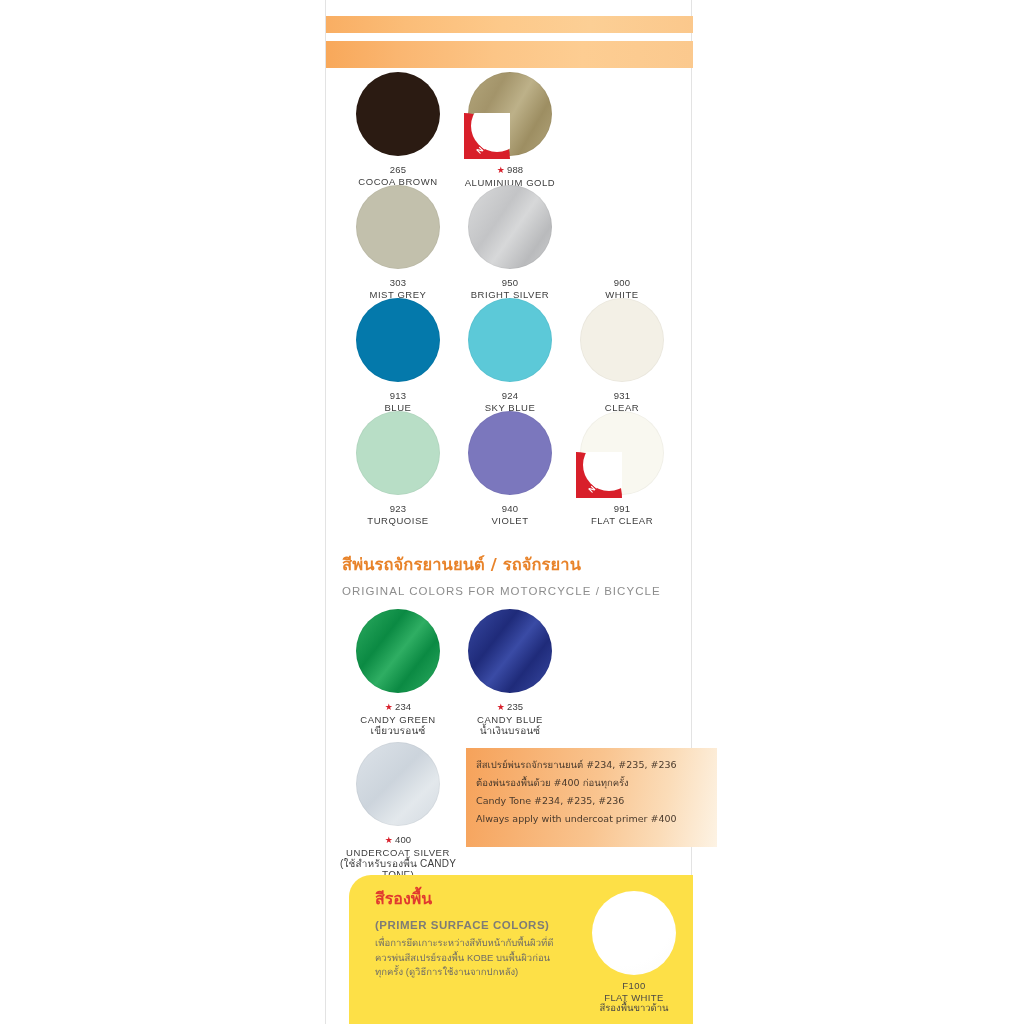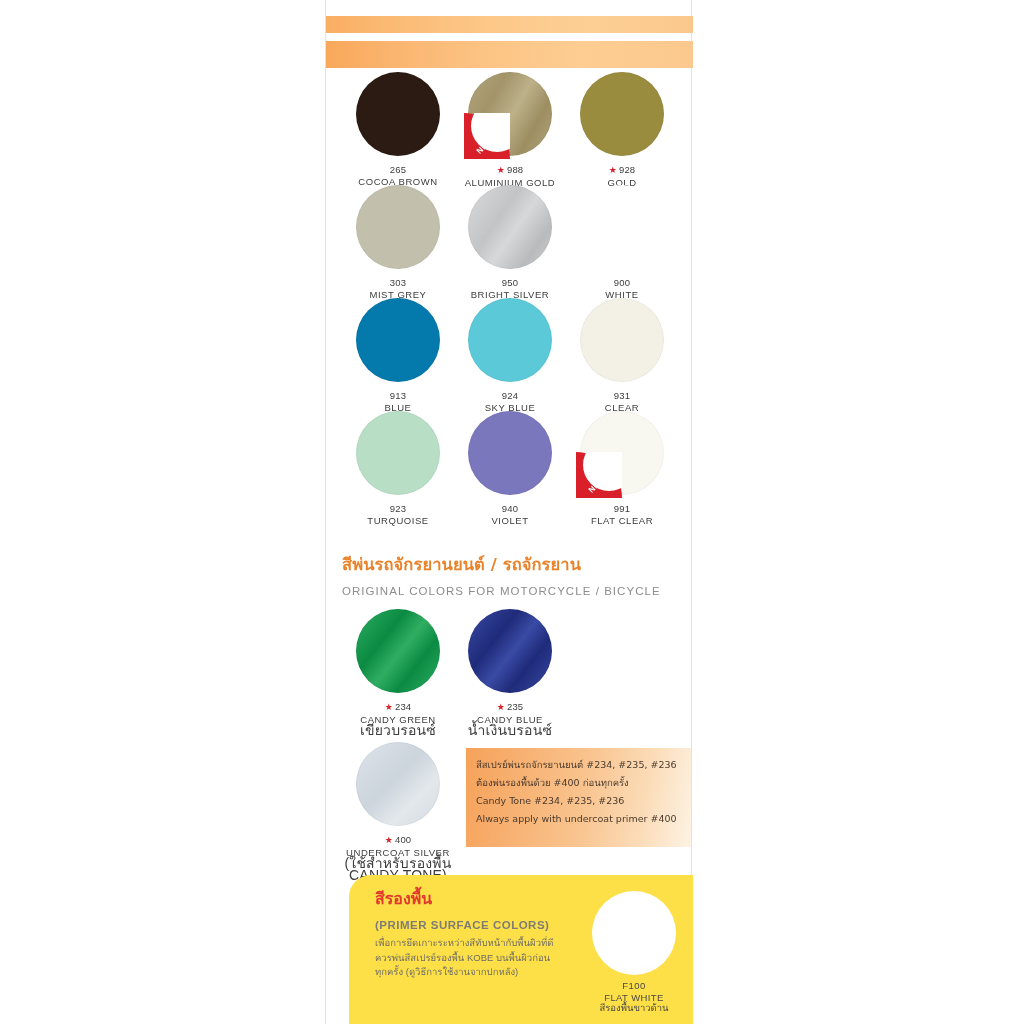--- a/index.html
+++ b/index.html
@@ -58,21 +58,21 @@
     position:absolute;left:1px;bottom:9px;
     width:40px;text-align:center;
     color:#ffffff;font-size:8px;font-weight:bold;letter-spacing:.4px;
     transform:rotate(-45deg);transform-origin:50% 50%;
     z-index:3;
   }
 
   .lbl{margin-top:8px;line-height:11.5px;}
   .lbl .code{font-size:9.5px;color:#3c3c3c;letter-spacing:.2px;}
   .lbl .name{font-size:9.5px;color:#3c3c3c;letter-spacing:.55px;}
-  .lbl .th{font-size:14px;color:#3c3c3c;letter-spacing:.2px;}
+  .lbl .th{font-size:10px;color:#3c3c3c;letter-spacing:.2px;}
   .star{color:#d8202c;font-size:9px;margin-right:2px;}
 
   
   .sec-head{position:absolute;left:16px;top:551px;width:340px;}
   .sec-head .th{
     font-size:16.5px;color:#e8832a;font-weight:bold;letter-spacing:.1px;
     font-family:"DejaVu Sans","Liberation Sans",sans-serif;
   }
   .sec-head .en{
     margin-top:8px;font-size:11.5px;color:#8d8d8d;letter-spacing:1.05px;
@@ -80,21 +80,21 @@
 
   
   .grid2{position:absolute;left:0;top:609px;width:367px;}
   .row2{position:relative;height:133px;}
 
   
   .grid3{position:absolute;left:0;top:742px;width:367px;}
 
   
   .note{
-    position:absolute;left:140px;top:6px;width:225px;height:99px;
+    position:absolute;left:140px;top:6px;width:251px;height:99px;
     background:linear-gradient(100deg,#f6a25a 0%,#f7b070 22%,#f9c48f 52%,#fbdcb8 78%,#fdf3e4 100%);
     box-sizing:border-box;padding:10px 0 0 10px;
   }
   .note p{
     margin:0 0 4px 0;font-size:9.5px;color:#4a3a2c;line-height:14px;
     font-family:"DejaVu Sans","Liberation Sans",sans-serif;
   }
 
   
   .primer{
@@ -146,29 +146,20 @@
           <div class="cell c1">
             <div class="dot-wrap">
               <div class="dot edge" style="background:linear-gradient(120deg,#b3a67c 0%,#a3946a 30%,#bdb189 52%,#9d8e62 74%,#b2a57b 100%);"></div>
               <div class="ribbon">
                 <span>NEW</span>
               </div>
             </div>
             <div class="lbl">
               <div class="code"><span class="star">★</span>988</div>
               <div class="name">ALUMINIUM GOLD</div>
-            </div>
-          </div>
-          <div class="cell c2">
-            <div class="dot-wrap">
-              <div class="dot edge" style="background:#9a8c3f;"></div>
-            </div>
-            <div class="lbl">
-              <div class="code"><span class="star">★</span>928</div>
-              <div class="name">GOLD</div>
             </div>
           </div>
         </div>
         <div class="row">
           <div class="cell c0">
             <div class="dot-wrap">
               <div class="dot edge" style="background:#c2c0ac;"></div>
             </div>
             <div class="lbl">
               <div class="code">303</div>

